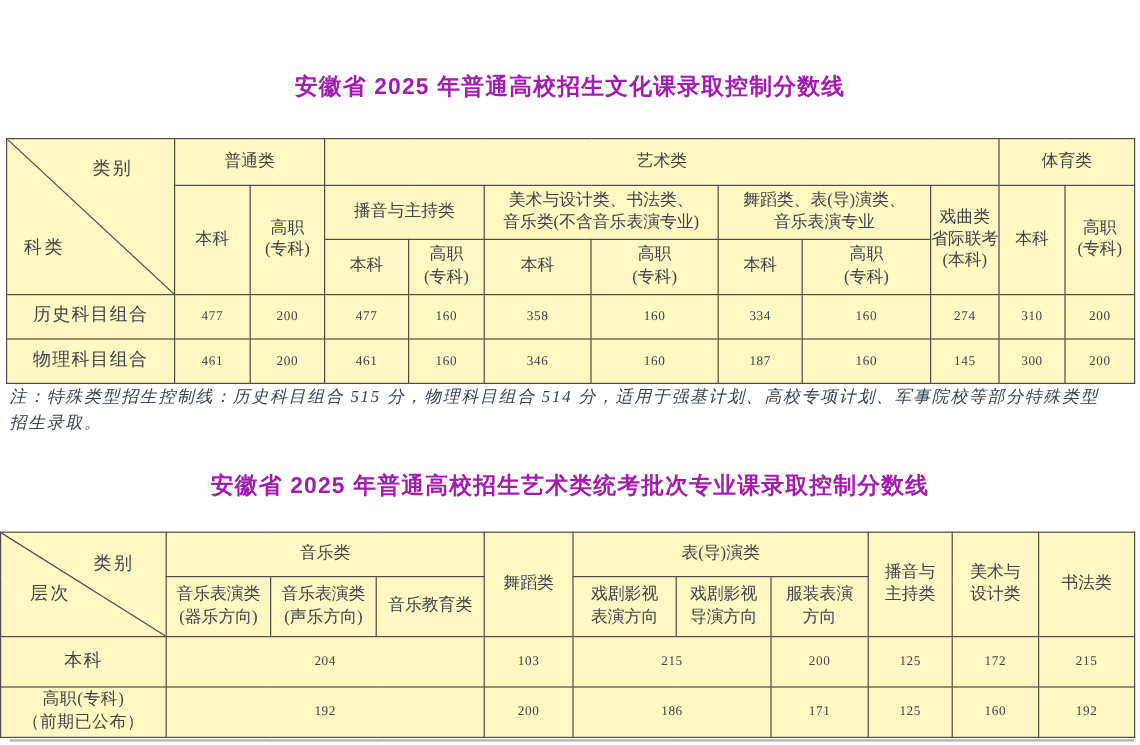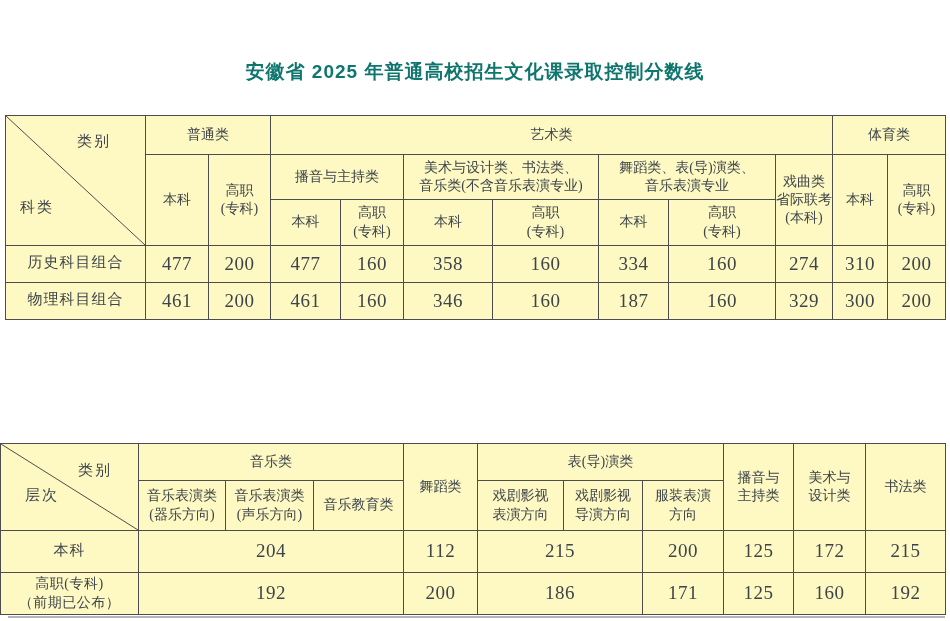--- a/index.html
+++ b/index.html
@@ -5,31 +5,31 @@
   * { margin:0; padding:0; box-sizing:border-box; }
   html,body { background:#ffffff; }
   .page {
     position:relative; width:950px; height:621px; background:#ffffff;
     font-family:"Liberation Serif","DejaVu Serif",serif;
     color:#3d444b; overflow:hidden;
   }
   .doc-title {
     position:absolute; left:0; width:950px; text-align:center;
     font-family:"Liberation Sans","DejaVu Sans",sans-serif;
-    font-weight:bold; font-size:19px; color:#0f766e; letter-spacing:1px;
+    font-weight:bold; font-size:19px; color:#a21caf; letter-spacing:1px;
   }
   #title1 { top:59px; }
   #title2 { top:392px; }
 
   table { position:absolute; border-collapse:collapse; table-layout:fixed; background:#fef9c3; }
   td {
     border:1px solid #4d4d4d; text-align:center; vertical-align:middle;
     font-size:14px; line-height:1.3; padding:0; color:#3d444b;
   }
-  td.num { font-size:19px; letter-spacing:0.5px; }
+  td.num { font-size:11px; letter-spacing:0.5px; }
   td.rowlabel { font-size:15px; letter-spacing:1px;font-family:Liberation Mono, monospace; }
   td.rowlabel-small { font-size:14px; letter-spacing:0.5px; }
   .pre { white-space:pre-line;margin-top:24px; }
 
   #table1 { left:5px; top:115px; width:940px; }
   #table2 { left:0px; top:443px; width:945px; }
   .t1rA { height:39px; } .t1rB { height:45px; } .t1rC { height:46px; }
   .t1rD { height:37px; } .t1rE { height:37px; }
   .t2rA { height:37px; } .t2rB { height:50px; }
   .t2rC { height:42px; } .t2rD { height:42px; }
@@ -134,28 +134,33 @@
     <tr class="t1rE">
       <td class="rowlabel">物理科目组合</td>
       <td class="num">461</td>
       <td class="num">200</td>
       <td class="num">461</td>
       <td class="num">160</td>
       <td class="num">346</td>
       <td class="num">160</td>
       <td class="num">187</td>
       <td class="num">160</td>
-      <td class="num">329</td>
+      <td class="num">145</td>
       <td class="num">300</td>
       <td class="num">200</td>
     </tr>
   </tbody>
     </table>
 
-
+  <div class="note">
+    <span class="nline">注：特殊类型招生控制线：历史科目组合 515 分，物理科目组合 514 分，适用于强基计划、高校专项计划、军事院校等部分特殊类型</span>
+    <span class="nline">招生录取。</span>
+  </div>
+
+  <div id="title2" class="doc-title">安徽省 2025 年普通高校招生艺术类统考批次专业课录取控制分数线</div>
 
   <table id="table2">
     <colgroup>
       <col style="width:138px">
         <col style="width:87px">
         <col style="width:88px">
       <col style="width:90px">
         <col style="width:74px">
         <col style="width:86px">
       <col style="width:79px">
@@ -191,21 +196,21 @@
       <td class="pre">戏剧影视
 表演方向</td>
       <td class="pre">戏剧影视
 导演方向</td>
       <td class="pre">服装表演
 方向</td>
     </tr>
     <tr class="t2rC">
       <td class="rowlabel">本科</td>
       <td class="num" colspan="3">204</td>
-      <td class="num">112</td>
+      <td class="num">103</td>
       <td class="num" colspan="2">215</td>
       <td class="num">200</td>
       <td class="num">125</td>
       <td class="num">172</td>
       <td class="num">215</td>
     </tr>
     <tr class="t2rD">
       <td class="rowlabel-small pre">高职(专科)
 （前期已公布）</td>
       <td class="num" colspan="3">192</td>

